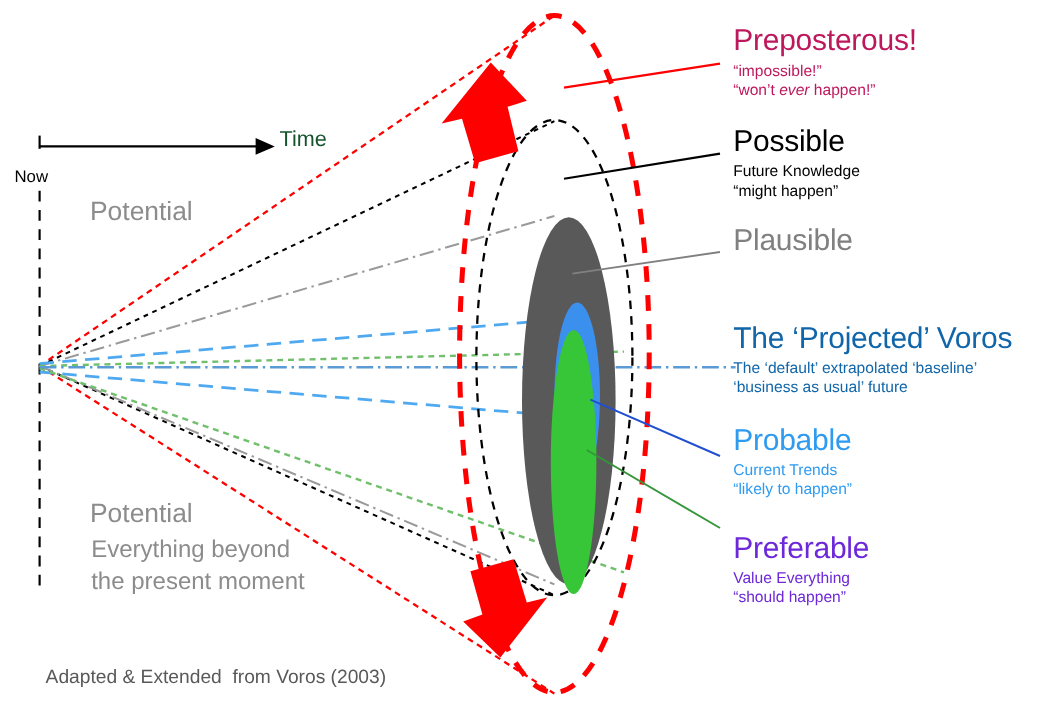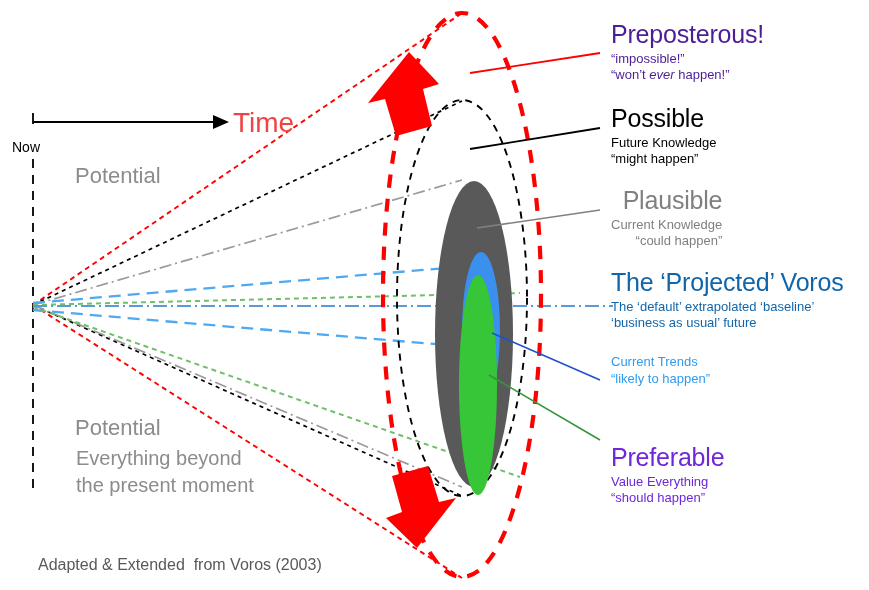--- a/index.html
+++ b/index.html
@@ -31,32 +31,32 @@
   }
   
   .ann-head {
     font-size: 25px;
     letter-spacing: -0.2px;
   }
   .ann-sub {
     font-size: 13px;
     line-height: 1.30;
   }
-  .c-red   { color: #4c1d95; }
+  .c-red   { color: #be185d; }
   .c-black { color: #000000; }
   .c-gray  { color: #808080; }
   .c-dblue { color: #1166AA; }
   .c-lblue { color: #2E9BF0; }
   .c-green { color: #6d28d9; }
 
   
   #label-time {
     left: 233px; top: 106px;
-    font-size: 28px;
-    color: #ef4444;
+    font-size: 18px;
+    color: #14532d;
   }
   #label-now {
     left: 12px; top: 139px;
     font-size: 14px;
     color: #000000;
   }
   #label-potential-top {
     left: 75px; top: 163px;
     font-size: 22px;
     color: #8C8C8C;
@@ -73,21 +73,21 @@
     color: #8C8C8C;
   }
   #label-credit {
     left: 38px; top: 556px;
     font-size: 16px;
     color: #595959;
   }
   
   #block-preposterous { left: 611px; top: 20px; }
   #block-possible     { left: 611px; top: 104px; }
-  #block-plausible    { left: 611px; top: 186px; text-align: right; }
+  #block-plausible    { left: 611px; top: 186px; }
   #block-projected    { left: 611px; top: 268px; }
   #block-probable     { left: 611px; top: 353px; }
   #block-preferable   { left: 611px; top: 443px; }
 
   .block { position: absolute; }
   .block .ann-sub { position: relative; margin-top: 1px; }
   .it { font-style: italic; }
 </style>
 </head>
 <body>
@@ -163,35 +163,32 @@
   <div class="block" id="block-possible">
     <div class="txt ann-head c-black" style="position:relative;">Possible</div>
     <div class="ann-sub c-black">
       <div>Future Knowledge</div>
       <div>“might happen”</div>
     </div>
   </div>
 
   <div class="block" id="block-plausible">
     <div class="txt ann-head c-gray" style="position:relative;">Plausible</div>
-    <div class="ann-sub c-gray">
-      <div>Current Knowledge</div>
-      <div>“could happen”</div>
-    </div>
   </div>
 
   <div class="block" id="block-projected">
     <div class="txt ann-head c-dblue" style="position:relative;">The ‘Projected’ Voros</div>
     <div class="ann-sub c-dblue">
       <div>The ‘default’ extrapolated ‘baseline’</div>
       <div>‘business as usual’ future</div>
     </div>
   </div>
 
   <div class="block" id="block-probable">
+    <div class="txt ann-head c-lblue" style="position:relative;">Probable</div>
     <div class="ann-sub c-lblue">
       <div>Current Trends</div>
       <div>“likely to happen”</div>
     </div>
   </div>
 
   <div class="block" id="block-preferable">
     <div class="txt ann-head c-green" style="position:relative;">Preferable</div>
     <div class="ann-sub c-green">
       <div>Value Everything</div>

